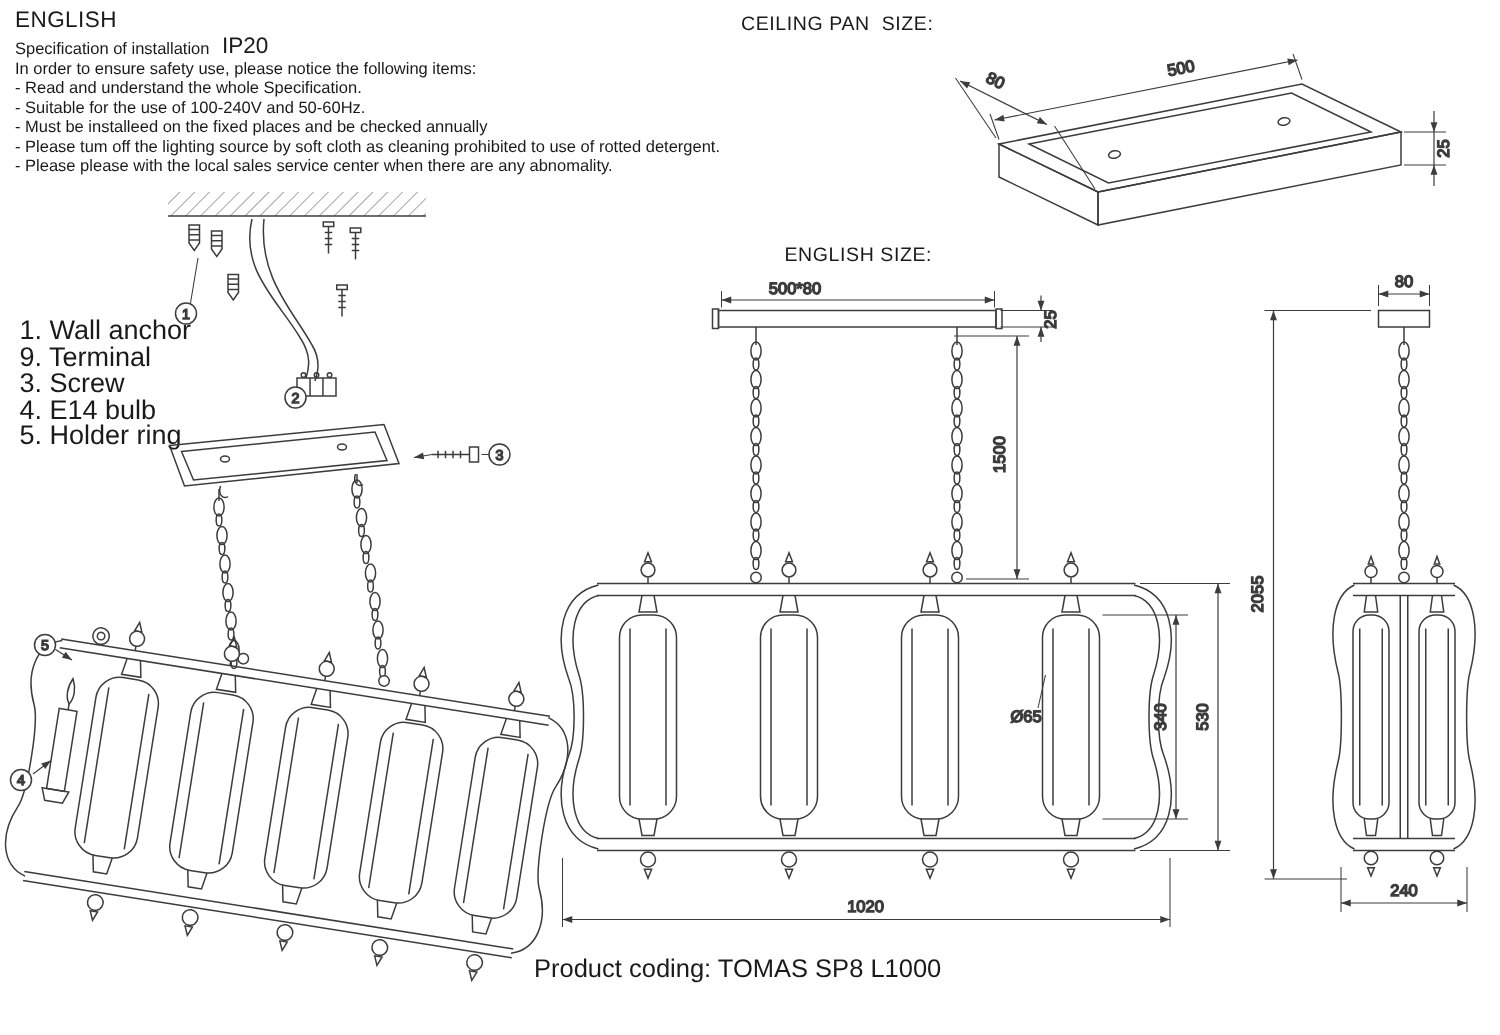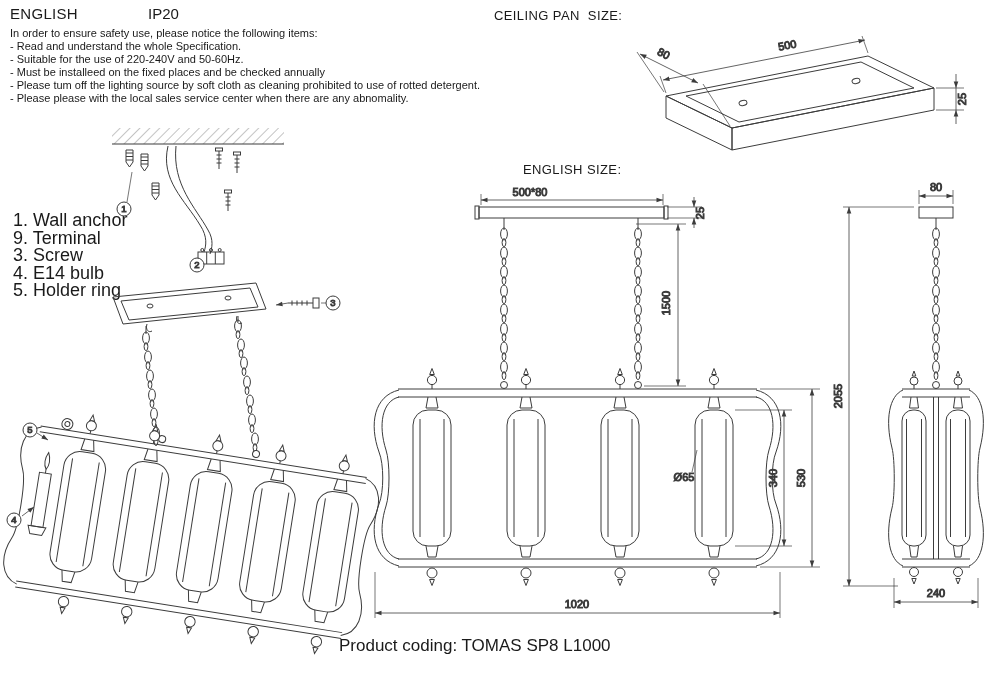--- a/index.html
+++ b/index.html
@@ -1,45 +1,46 @@
 <!DOCTYPE html>
 <html><head>
 <meta charset="utf-8">
 <style>
   html,body{margin:0;padding:0;background:#fff;}
   .page{position:relative;width:1000px;height:690px;background:#fff;overflow:hidden;
         font-family:"Liberation Sans",sans-serif;color:#1a1a1a;border-bottom:1px solid #777;padding-left:47px;}
   .abs{position:absolute;}
   .lang{left:10px;top:5px;font-size:15px;letter-spacing:.3px;}
-  .ip{left:148px;top:5px;font-size:15px;}
+  .ip{left:148px;top:22px;font-size:15px;}
   .spec{left:10px;top:27px;font-size:11px;line-height:13px;white-space:nowrap;}
   .parts{left:13px;top:212px;font-size:18px;line-height:17.5px;}
   .ptitle{left:494px;top:8px;font-size:13px;white-space:pre;letter-spacing:.4px;}
   .ftitle{left:523px;top:162px;font-size:13px;letter-spacing:.4px;}
-  .coding{left:339px;top:636px;font-size:17px;}
+  .coding{left:356px;top:636px;font-size:17px;}
   svg.draw{position:absolute;left:0;top:0;}
   svg text{font-family:"Liberation Sans",sans-serif;font-size:11px;fill:#222;}
   .ln{stroke:#3c3c3c;fill:none;stroke-width:1;}
   .dim{stroke:#3c3c3c;stroke-width:.8;fill:none;}
   .ext{stroke:#3c3c3c;stroke-width:.7;fill:none;}
   .co{fill:#fff;stroke:#3c3c3c;stroke-width:1;}
   .cot{font-size:9.5px;text-anchor:middle;fill:#222;}
 </style>
 </head>
 <body>
 
 <div class="page">
 
   <div class="abs lang">ENGLISH</div>
   <div class="abs ip">IP20</div>
 
   <div class="abs spec">
+    <div>Specification of installation</div>
     <div>In order to ensure safety use, please notice the following items:</div>
     <div>- Read and understand the whole Specification.</div>
-    <div>- Suitable for the use of 220-240V and 50-60Hz.</div>
+    <div>- Suitable for the use of 100-240V and 50-60Hz.</div>
     <div>- Must be installeed on the fixed places and be checked annually</div>
     <div>- Please tum off the lighting source by soft cloth as cleaning prohibited to use of rotted detergent.</div>
     <div>- Please please with the local sales service center when there are any abnomality.</div>
   </div>
 
   <div class="abs parts">
     <div>1. Wall anchor</div>
     <div>9. Terminal</div>
     <div>3. Screw</div>
     <div>4. E14 bulb</div>

